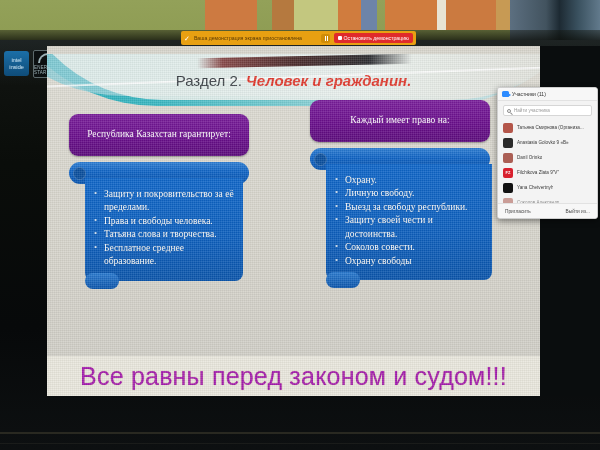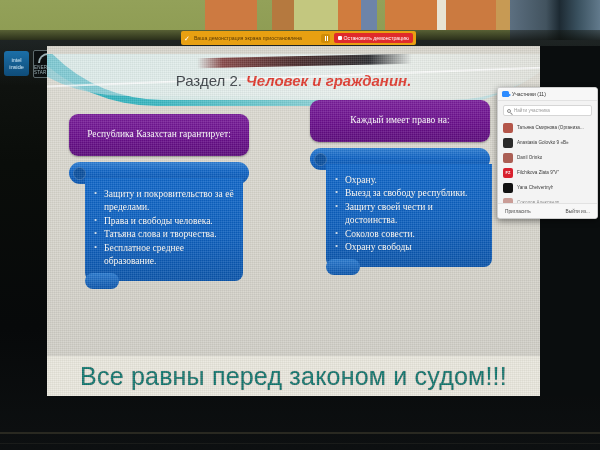--- a/index.html
+++ b/index.html
@@ -274,21 +274,21 @@
 
   
   .banner {
     position: absolute; left: 0; bottom: 0; width: 493px; height: 40px;
     background: #e9e7dd;
     display: flex; align-items: center; justify-content: center;
   }
   .banner-text {
     font-family: "Liberation Sans", sans-serif;
     font-size: 25px;
-    color: #0f766e;
+    color: #a21caf;
     letter-spacing: .2px;
     white-space: nowrap;
     text-shadow: 0 0 1px rgba(180,20,20,.4);
   }
 
   
   .share-bar {
     position: absolute; left: 181px; top: 31px;
     width: 235px; height: 14px;
     background: #e8a012;
@@ -491,20 +491,21 @@
       </div>
     </div>
 
     <div class="col col-right">
       <div class="hdr-box tall">Каждый имеет право на:</div>
       <div class="scroll">
         <div class="scroll-top"></div>
         <div class="scroll-body wide">
           <ul class="rights">
             <li>Охрану.</li>
+            <li>Личную свободу.</li>
             <li>Выезд за свободу республики.</li>
             <li>Защиту своей чести и достоинства.</li>
             <li>Соколов совести.</li>
             <li>Охрану свободы</li>
           </ul>
           <div class="scroll-bottom"></div>
         </div>
       </div>
     </div>
 

